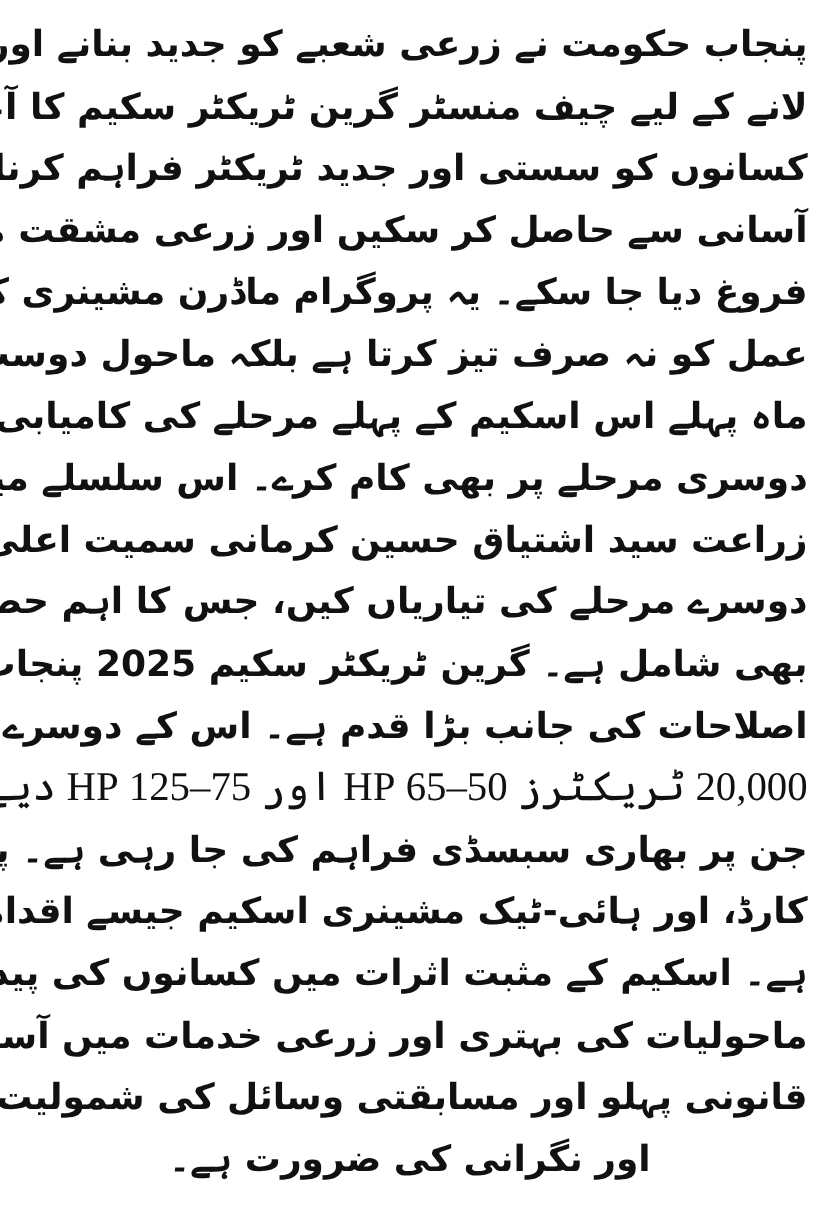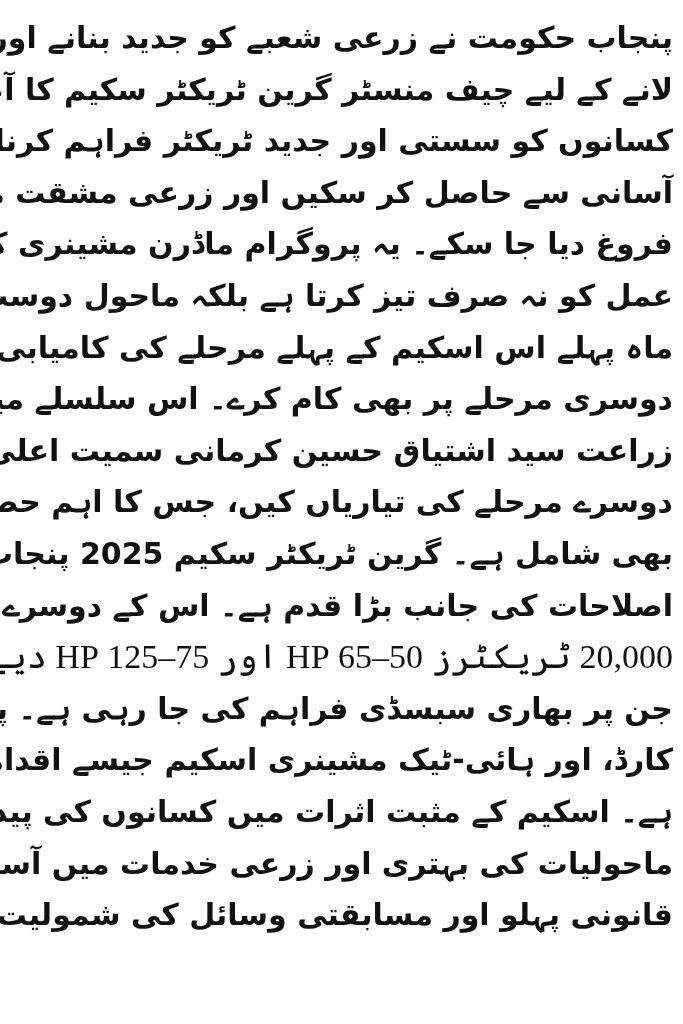--- a/index.html
+++ b/index.html
@@ -62,13 +62,14 @@
   <div class="line">زراعت سید اشتیاق حسین کرمانی سمیت اعلیٰ حکام نے جامع جائزے کی بنیاد پر</div>
   <div class="line">دوسرے مرحلے کی تیاریاں کیں، جس کا اہم حصہ 10,000 ٹریکٹرز کی تقسیم</div>
   <div class="line">بھی شامل ہے۔ گرین ٹریکٹر سکیم 2025 پنجاب حکومت کی زراعت میں</div>
   <div class="line">اصلاحات کی جانب بڑا قدم ہے۔ اس کے دوسرے مرحلے میں تقریباً</div>
   <div class="line numeric">20,000 ٹریکٹرز 50–65 HP اور 75–125 HP دیے جا رہے ہیں،</div>
   <div class="line">جن پر بھاری سبسڈی فراہم کی جا رہی ہے۔ پانی کے انتظام، ماڈل زرعی مالز، کسان</div>
   <div class="line">کارڈ، اور ہائی-ٹیک مشینری اسکیم جیسے اقدامات نے پروگرام کو جامع اور مؤثر بنایا</div>
   <div class="line">ہے۔ اسکیم کے مثبت اثرات میں کسانوں کی پیداوار، زرعی مشینری کی دستیابی،</div>
   <div class="line">ماحولیات کی بہتری اور زرعی خدمات میں آسانی شامل ہیں۔ تاہم، صنعتی شفافیت،</div>
   <div class="line">قانونی پہلو اور مسابقتی وسائل کی شمولیت کو یقینی بنانے کے لیے مزید حکمت عملی</div>
+  <div class="line last">اور نگرانی کی ضرورت ہے۔</div>
 </div>
 
 </body></html>

